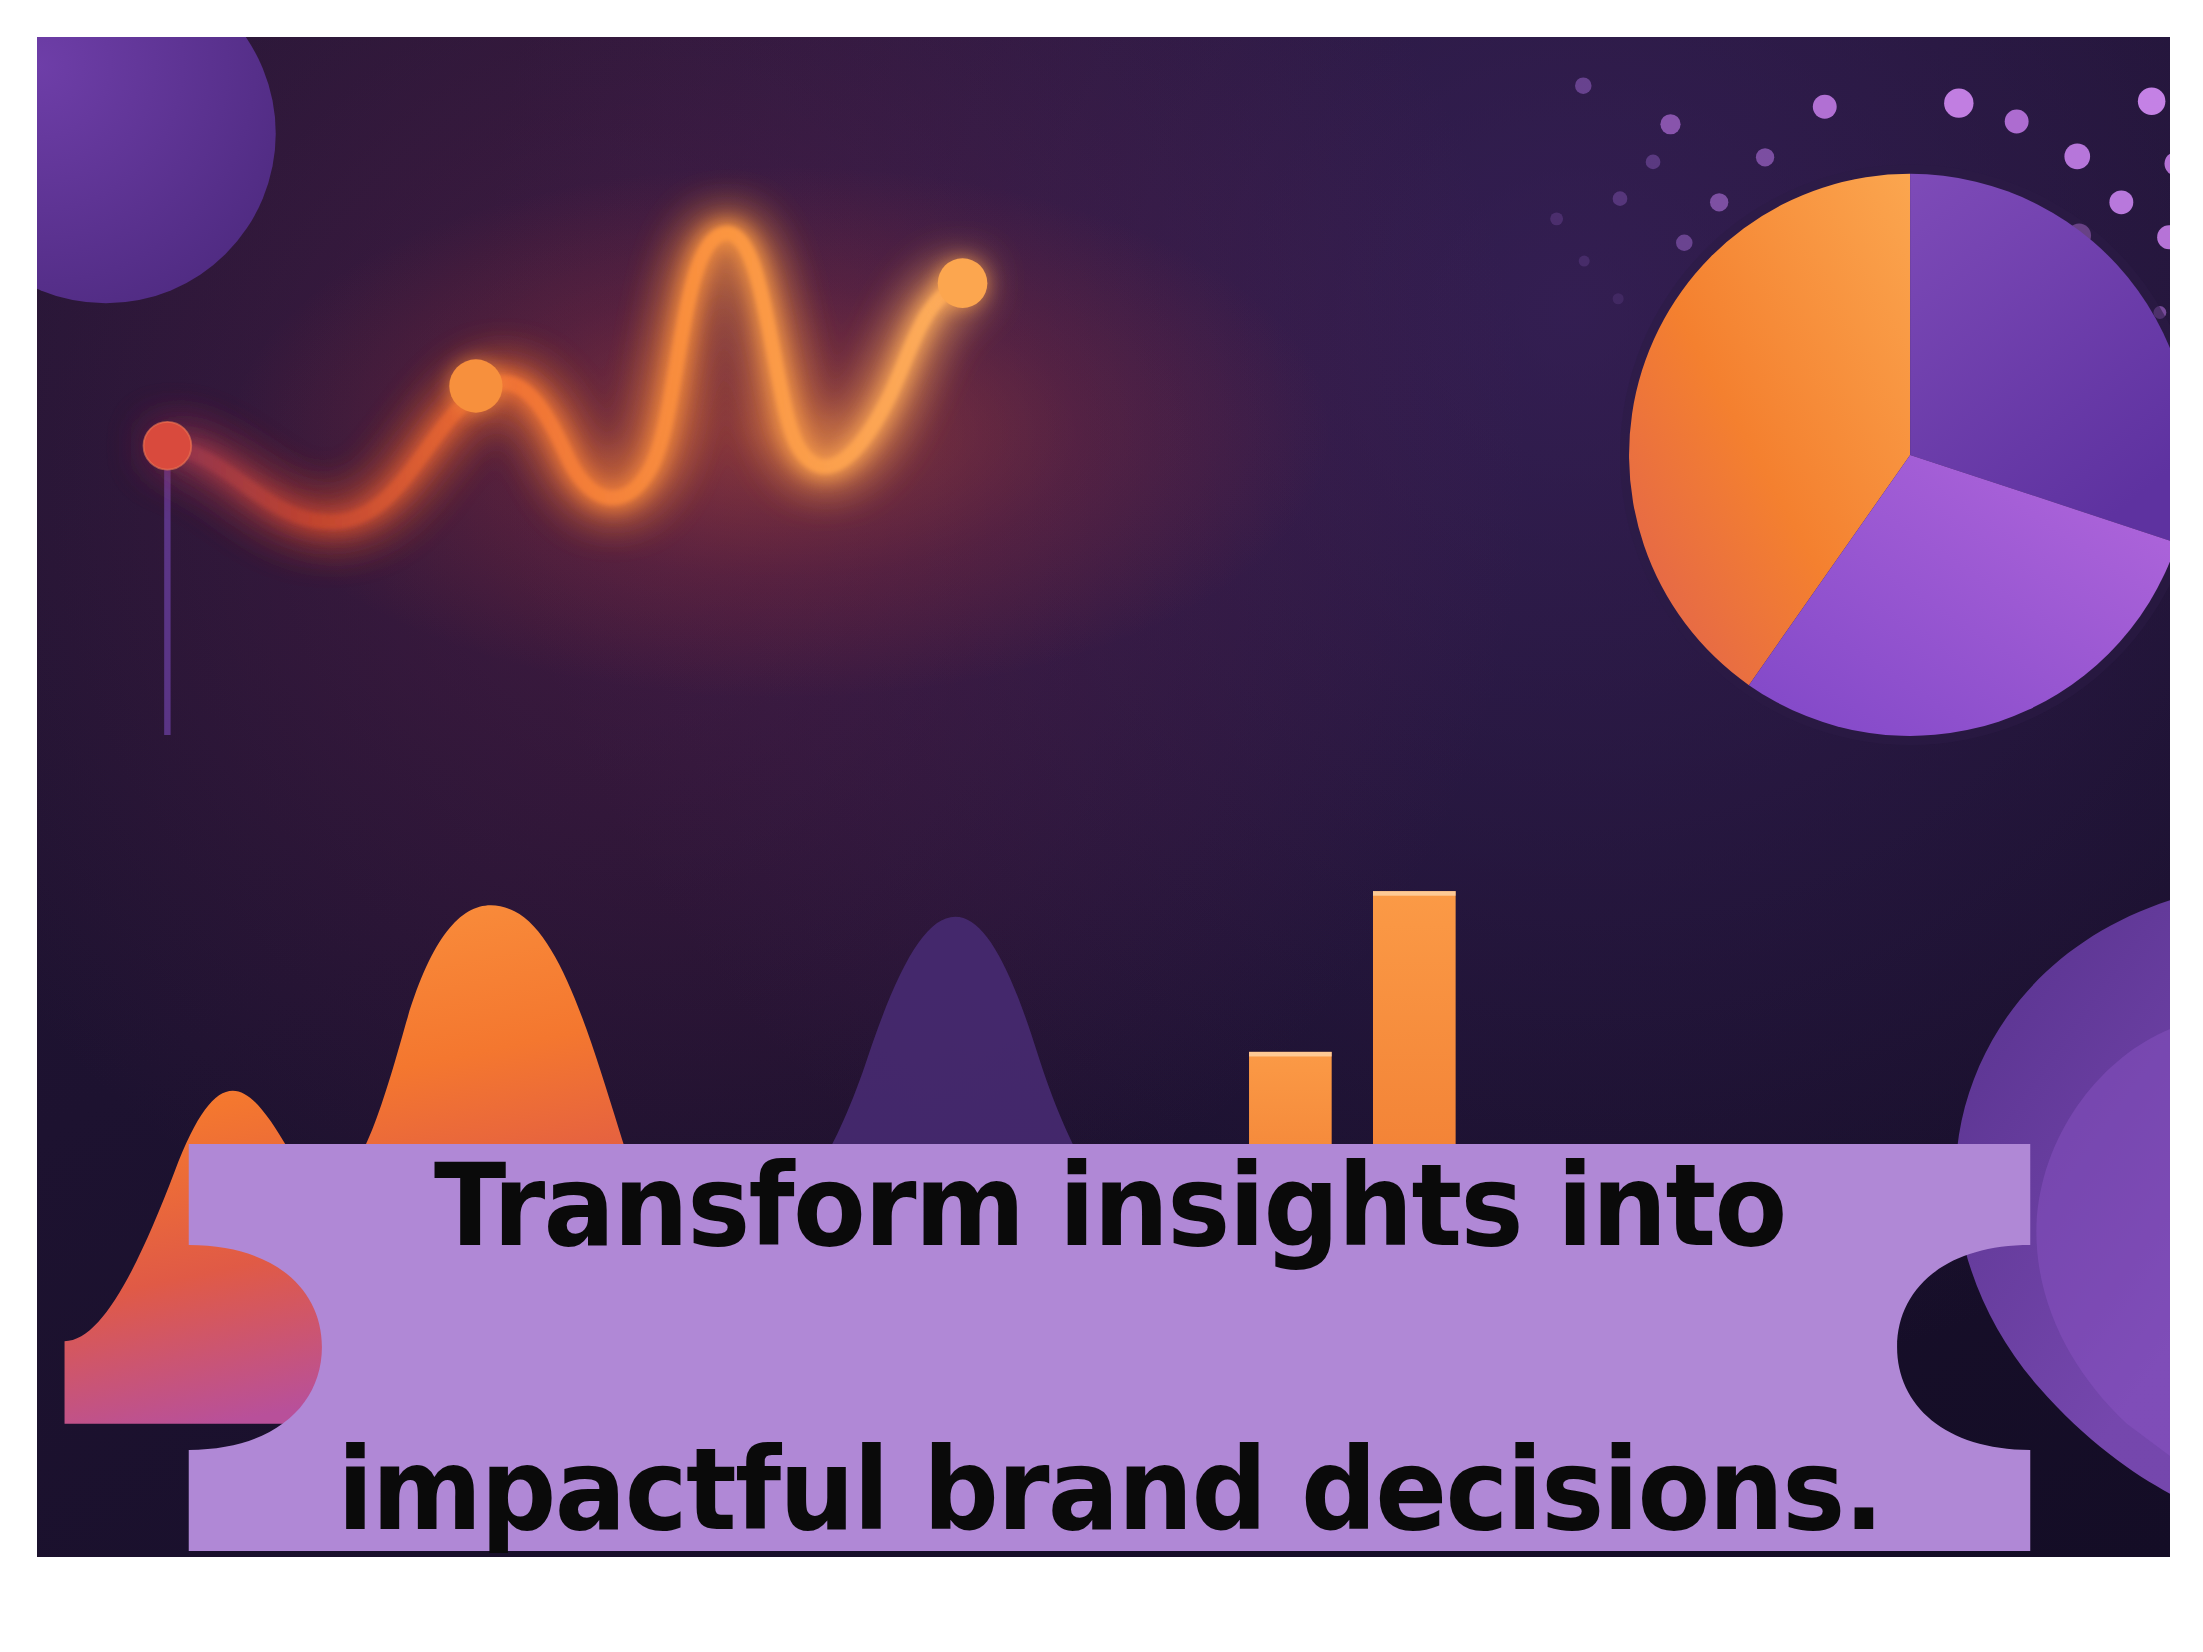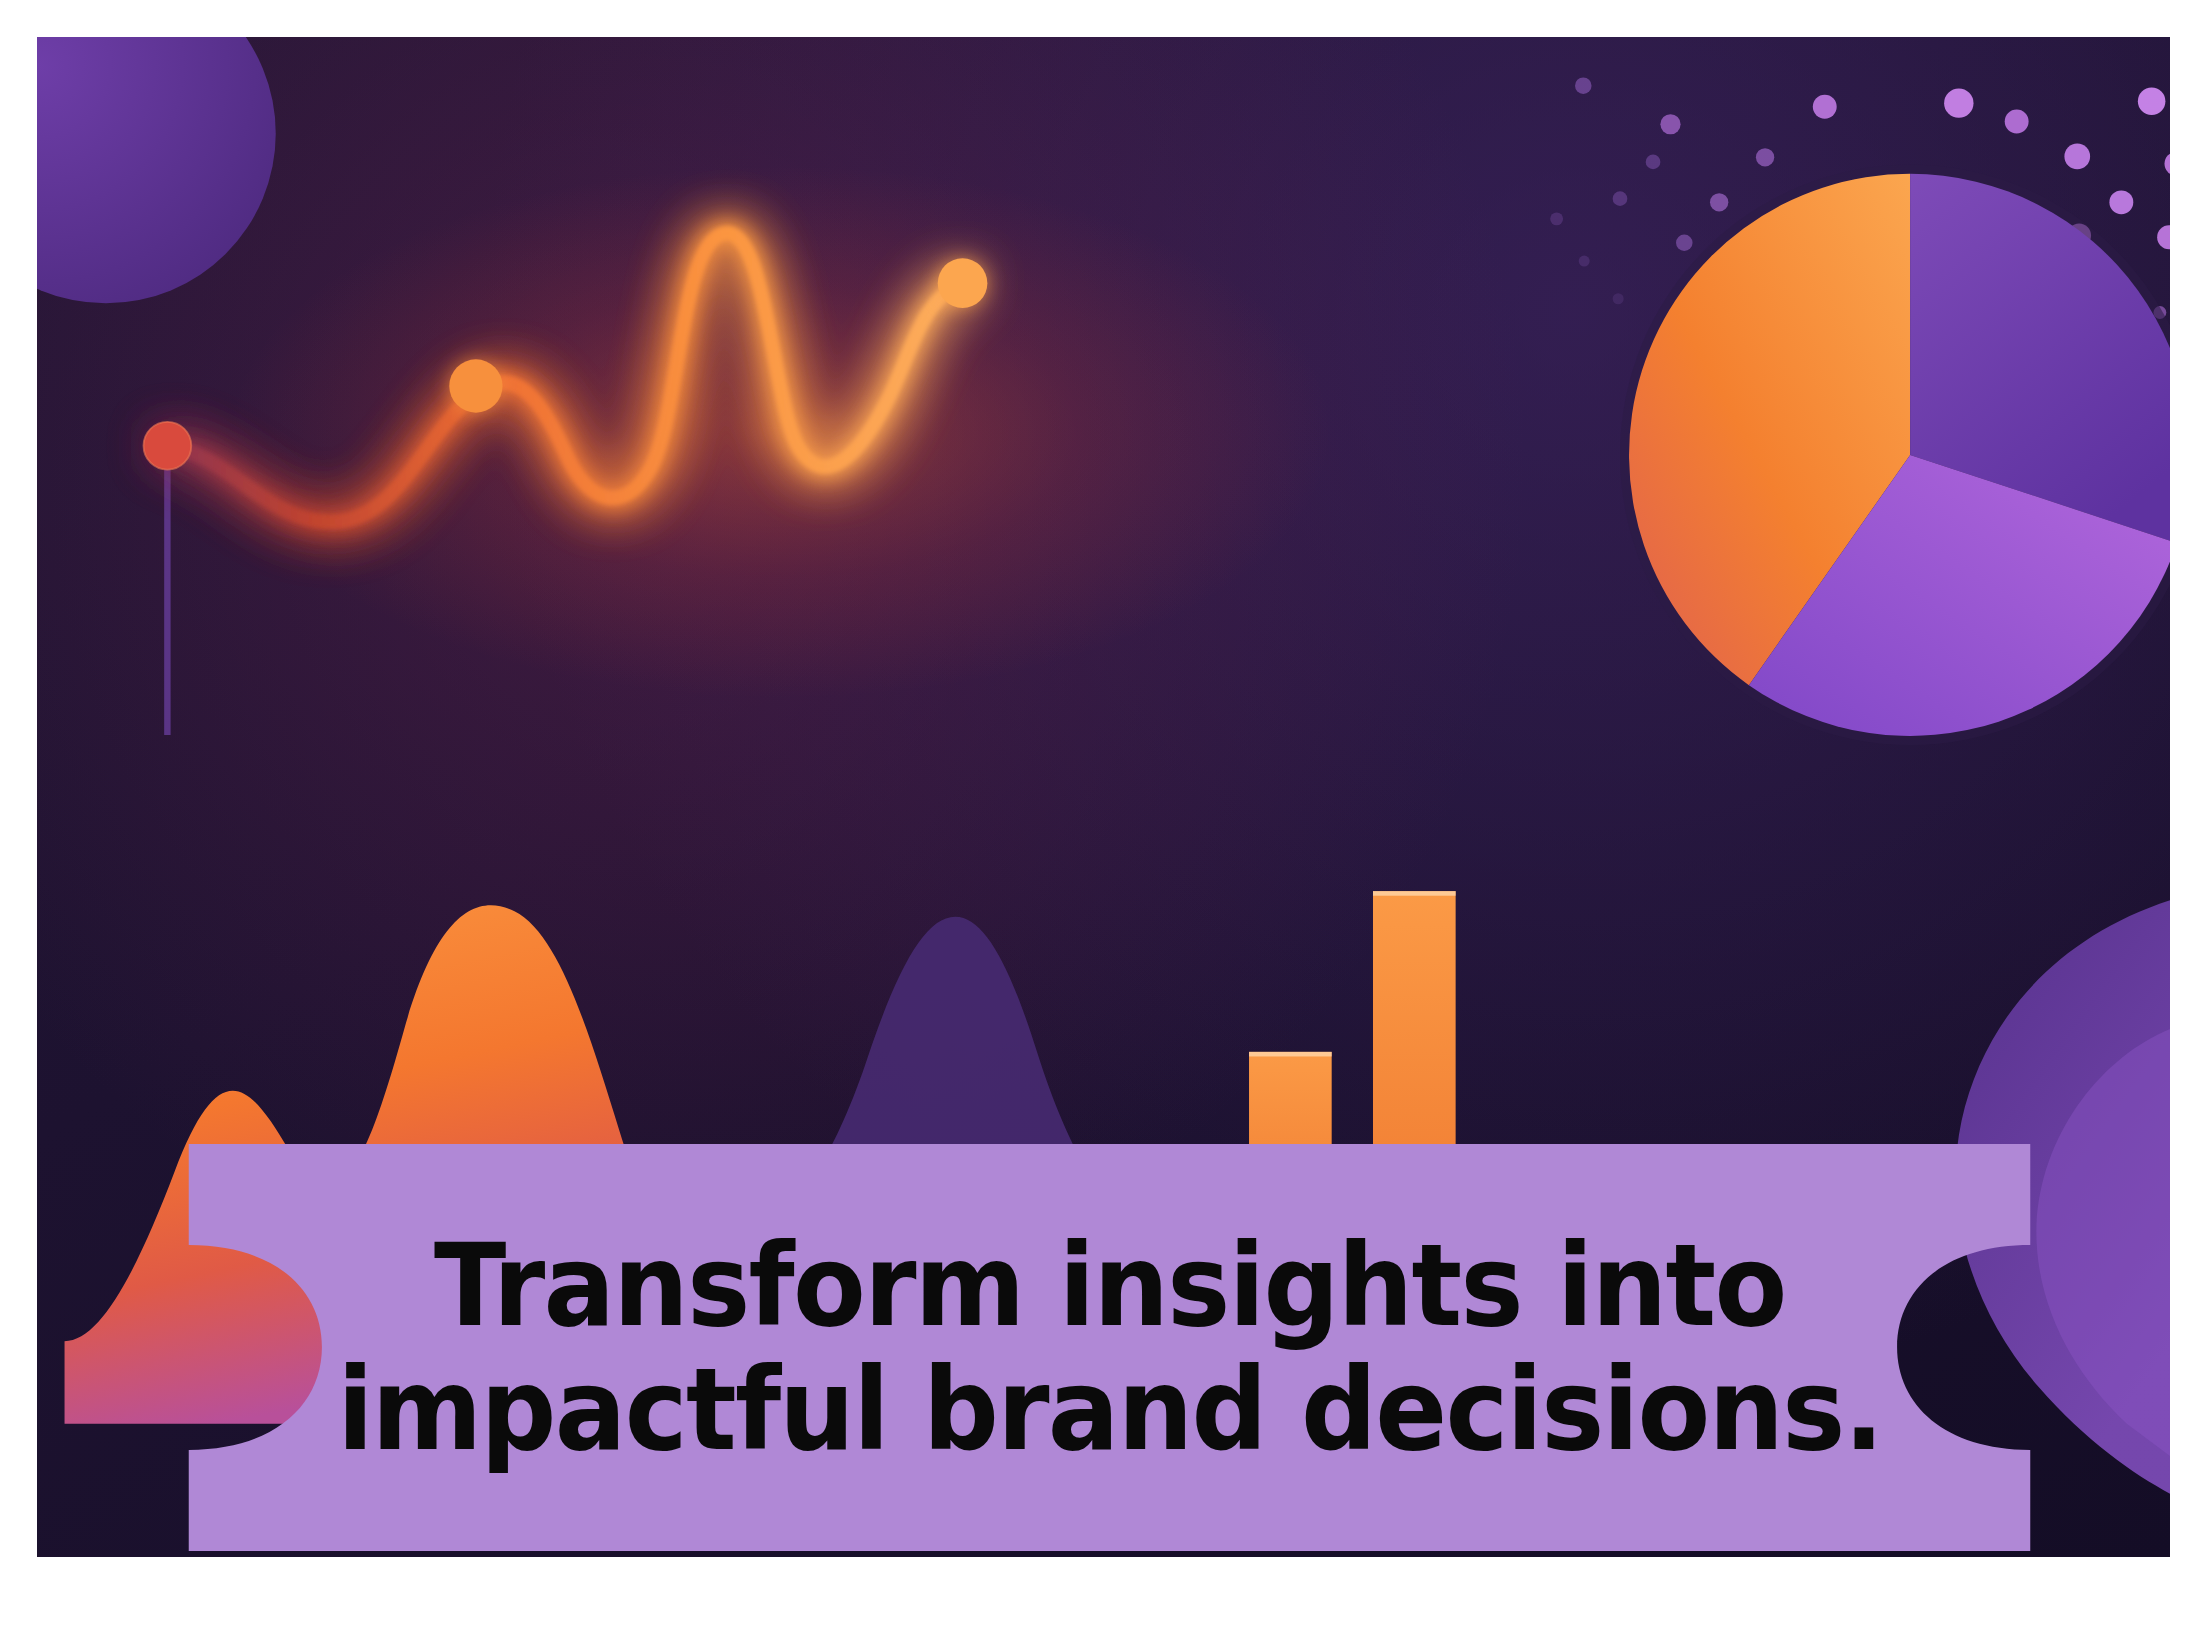--- a/index.html
+++ b/index.html
@@ -28,21 +28,21 @@
   .banner{
     position:absolute;
     left:115px; top:1107px;
     width:1915px; height:407px;
   }
   .banner svg{display:block;width:100%;height:100%;}
   .banner-text{
     position:absolute;
     left:0; top:0; width:100%; height:100%;
     display:flex; flex-direction:column;
-    align-items:center; justify-content:center;
+    align-items:center; justify-content:space-between;
     pointer-events:none;
   }
   .banner-line{
     color:#0a0a0a;
     font-family:"DejaVu Sans","Liberation Sans",sans-serif;
     font-weight:700;
     font-size:114px;
     line-height:1.08;
     letter-spacing:-1.8px;
     text-align:center;

